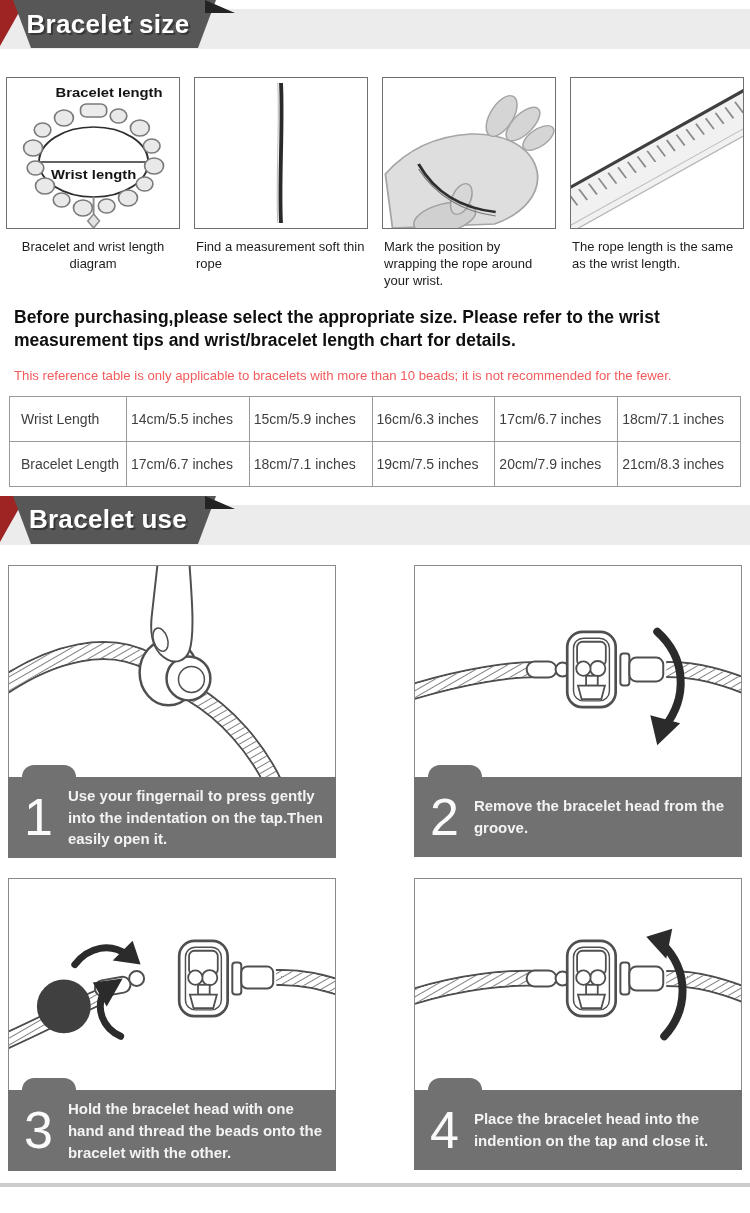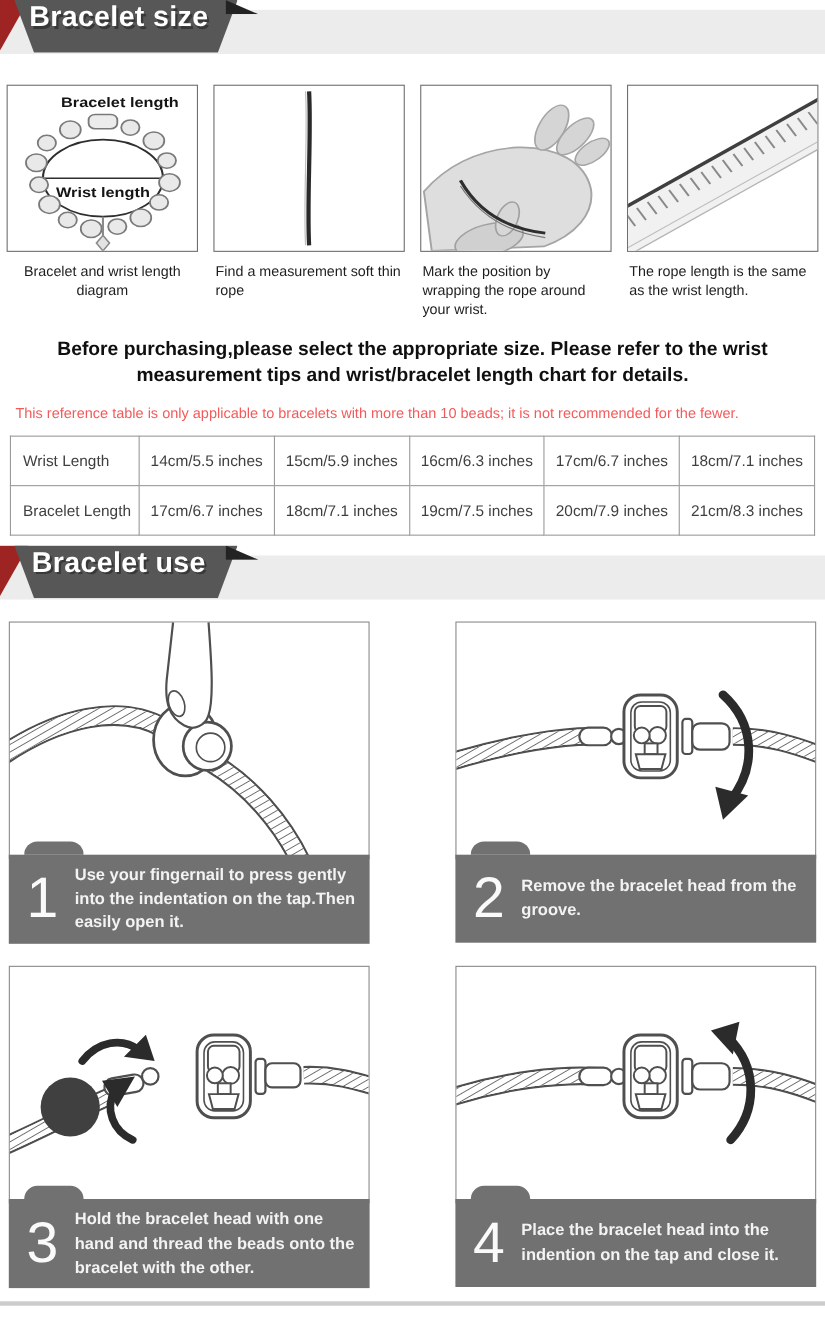--- a/index.html
+++ b/index.html
@@ -7,41 +7,41 @@
   body { font-family: "Liberation Sans", sans-serif; }
   .page { width:750px; height:1213px; overflow:hidden; position:relative; background:#fff; margin:0 auto; }
 
   
   .banner { position:relative; height:57px; }
   .band  { position:absolute; left:0; top:9px; width:100%; height:40px; background:#ececec; }
   .ribbon-red { position:absolute; left:0; top:0; width:26px; height:46px; background:#9e2323;
                 clip-path:polygon(0 0,100% 0,0 100%); }
   .ribbon { position:absolute; left:0; top:0; width:216px; height:48px; background:#575757;
             clip-path:polygon(13px 0,216px 0,198px 48px,31px 48px);
-            display:flex; align-items:flex-start; justify-content:center; }
+            display:flex; align-items:center; justify-content:center; }
   .ribbon-text { color:#fff; font-size:26px; font-weight:800; letter-spacing:.3px;
                  text-shadow:2px 2px 0 rgba(0,0,0,.35); }
   .ribbon-fold { position:absolute; left:205px; top:0; width:30px; height:13px; background:#232323;
                  clip-path:polygon(0 0,100% 100%,0 100%); }
 
   
   .measure { display:grid; grid-template-columns:repeat(4,1fr); gap:14px; padding:20px 6px 0; }
   .m-box { height:152px; border:1px solid #6f6f6f; background:#fff; }
   .m-box svg { display:block; width:100%; height:100%; }
   .m-cap { font-size:13px; font-weight:400; color:#1d1d1d; line-height:1.3; margin:10px 2px 0; }
   .m-cap.center { text-align:center; }
 
   
-  .intro { margin:16px 14px 0; font-size:17.5px; font-weight:700; color:#0f0f0f; line-height:1.35;text-align:center; }
+  .intro { margin:16px 14px 0; font-size:17.5px; font-weight:700; color:#0f0f0f; line-height:1.35; }
   .warning { margin:15px 14px 0; font-size:13.2px; font-weight:400; color:#f25b5b; }
 
   
   .size-table { width:calc(100% - 18px); margin:13px 9px 0; border-collapse:collapse; table-layout:fixed; }
   .size-table td { border:1.5px solid #9a9a9a; font-size:14px; color:#3f3f3f; padding:14px 4px;
-                   text-align:center; background:#fff; }
+                   background:#fff; }
   .size-table td.rowhead { text-align:left; padding-left:11px; width:16%; }
 
   
   .steps { display:grid; grid-template-columns:328px 328px; justify-content:space-between;
            padding:12px 8px 0; row-gap:20px; }
   .step-img { height:216px; border:1px solid #8a8a8a; background:#fff; position:relative; z-index:0; }
   .step-img svg { display:block; width:100%; height:100%; }
   .step-cap { position:relative; margin-top:-4px; background:#717171; min-height:80px;
               display:flex; align-items:center; gap:15px; padding:8px 12px 8px 16px; z-index:1; }
   .bump { position:absolute; top:-12px; left:14px; width:54px; height:12px;

